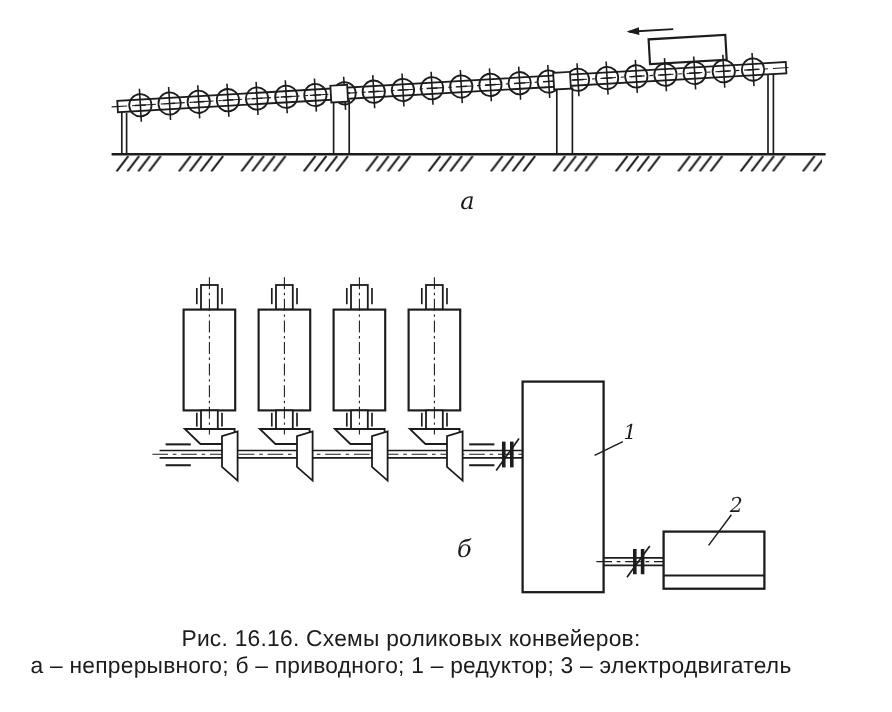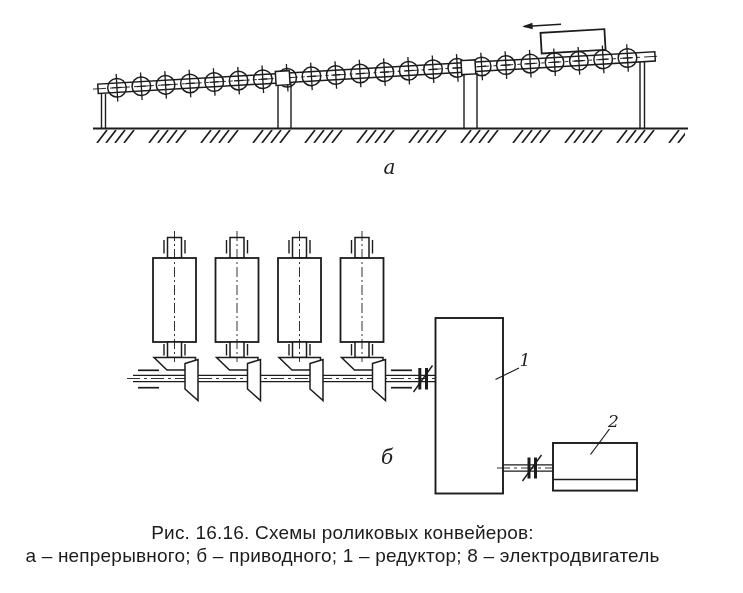--- a/index.html
+++ b/index.html
@@ -172,15 +172,15 @@
       </g>
       <line x1="609.5" y1="429" x2="590.5" y2="454.5" class="ln" stroke-width="1.2"></line>
       <text x="613.5" y="427" class="part-label">2</text>
 
       <text x="387" y="464" class="dia-label">б</text>
     </g>
   </svg>
 
   <div class="caption">
     <div>Рис. 16.16. Схемы роликовых конвейеров:</div>
-    <div>а – непрерывного; б – приводного; 1 – редуктор; 8 – электродвигатель</div>
+    <div>а – непрерывного; б – приводного; 1 – редуктор; 3 – электродвигатель</div>
   </div>
 </div>
 
 </body></html>

